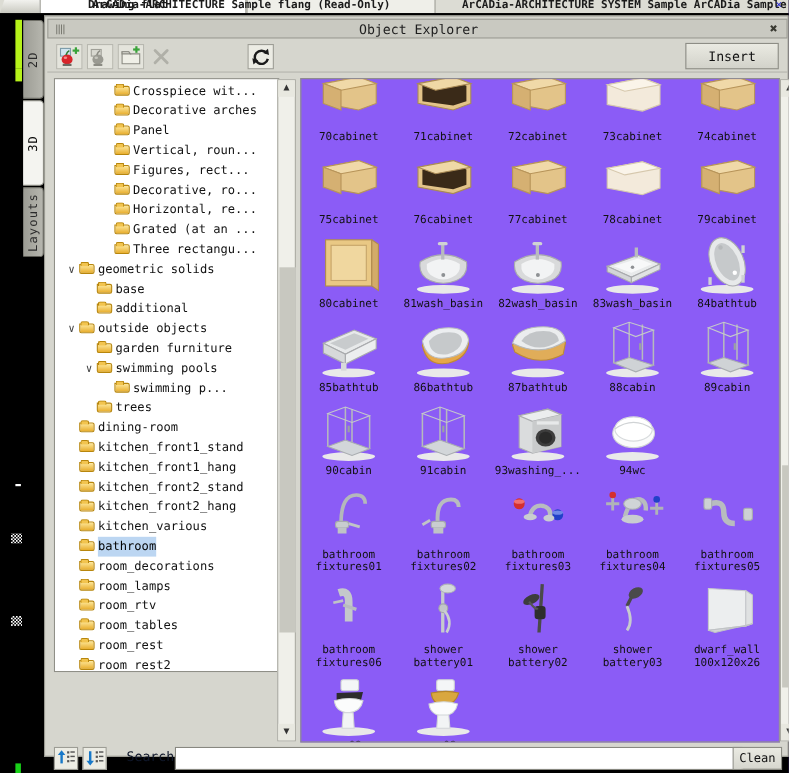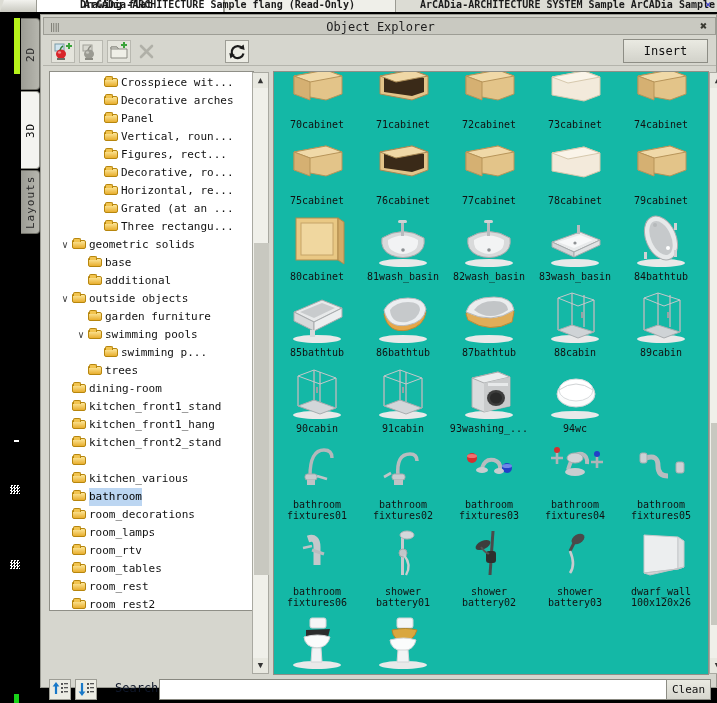--- a/index.html
+++ b/index.html
@@ -108,21 +108,21 @@
     text-align:center;font-size:9px;line-height:15px;color:#333;cursor:pointer;}
   .sb .arrow.up{top:0;}
   .sb .arrow.dn{bottom:0;}
   .sb .thumb{position:absolute;left:1px;width:13px;background:#c8c8c0;
     border:1px solid #fff0;cursor:pointer;}
   .treesb{left:211px;top:57px;width:17px;height:602px;}
   .treesb .thumb{top:170px;height:330px;}
 
   
   .gridpanel{position:absolute;left:232px;top:56px;width:436px;height:604px;
-    background:#14b8a6;border:1px solid #8f8f87;box-sizing:border-box;overflow:hidden;}
+    background:#8b5cf6;border:1px solid #8f8f87;box-sizing:border-box;overflow:hidden;}
   .gridinner{position:absolute;left:0;top:-18px;width:436px;}
   .grow{display:flex;}
   .cell{width:84px;margin:0 1px;padding-top:2px;text-align:center;
     font-size:10px;color:#111;cursor:pointer;}
   .thumbbox{width:74px;height:62px;margin:0 auto 1px auto;position:relative;}
   .cap{line-height:11px;white-space:pre-line;}
 
   .gridsb{left:668px;top:57px;width:17px;height:602px;}
   .gridsb .thumb{top:350px;height:200px;}
 
@@ -254,21 +254,21 @@
           <div class="trow"><span style="display:inline-block;width:24px"></span><span class="chev"></span><span class="fold"><i></i></span><span class="lbl">additional</span></div>
           <div class="trow"><span style="display:inline-block;width:8px"></span><span class="chev">∨</span><span class="fold"><i></i></span><span class="lbl">outside objects</span></div>
           <div class="trow"><span style="display:inline-block;width:24px"></span><span class="chev"></span><span class="fold"><i></i></span><span class="lbl">garden furniture</span></div>
           <div class="trow"><span style="display:inline-block;width:24px"></span><span class="chev">∨</span><span class="fold"><i></i></span><span class="lbl">swimming pools</span></div>
           <div class="trow"><span style="display:inline-block;width:40px"></span><span class="chev"></span><span class="fold"><i></i></span><span class="lbl">swimming p...</span></div>
           <div class="trow"><span style="display:inline-block;width:24px"></span><span class="chev"></span><span class="fold"><i></i></span><span class="lbl">trees</span></div>
           <div class="trow"><span style="display:inline-block;width:8px"></span><span class="chev"></span><span class="fold"><i></i></span><span class="lbl">dining-room</span></div>
           <div class="trow"><span style="display:inline-block;width:8px"></span><span class="chev"></span><span class="fold"><i></i></span><span class="lbl">kitchen_front1_stand</span></div>
           <div class="trow"><span style="display:inline-block;width:8px"></span><span class="chev"></span><span class="fold"><i></i></span><span class="lbl">kitchen_front1_hang</span></div>
           <div class="trow"><span style="display:inline-block;width:8px"></span><span class="chev"></span><span class="fold"><i></i></span><span class="lbl">kitchen_front2_stand</span></div>
-          <div class="trow"><span style="display:inline-block;width:8px"></span><span class="chev"></span><span class="fold"><i></i></span></div>
+          <div class="trow"><span style="display:inline-block;width:8px"></span><span class="chev"></span><span class="fold"><i></i></span><span class="lbl">kitchen_front2_hang</span></div>
           <div class="trow"><span style="display:inline-block;width:8px"></span><span class="chev"></span><span class="fold"><i></i></span><span class="lbl">kitchen_various</span></div>
           <div class="trow sel"><span style="display:inline-block;width:8px"></span><span class="chev"></span><span class="fold"><i></i></span><span class="lbl">bathroom</span></div>
           <div class="trow"><span style="display:inline-block;width:8px"></span><span class="chev"></span><span class="fold"><i></i></span><span class="lbl">room_decorations</span></div>
           <div class="trow"><span style="display:inline-block;width:8px"></span><span class="chev"></span><span class="fold"><i></i></span><span class="lbl">room_lamps</span></div>
           <div class="trow"><span style="display:inline-block;width:8px"></span><span class="chev"></span><span class="fold"><i></i></span><span class="lbl">room_rtv</span></div>
           <div class="trow"><span style="display:inline-block;width:8px"></span><span class="chev"></span><span class="fold"><i></i></span><span class="lbl">room_tables</span></div>
           <div class="trow"><span style="display:inline-block;width:8px"></span><span class="chev"></span><span class="fold"><i></i></span><span class="lbl">room_rest</span></div>
           <div class="trow"><span style="display:inline-block;width:8px"></span><span class="chev"></span><span class="fold"><i></i></span><span class="lbl">room_rest2</span></div>
           <div class="trow"><span style="display:inline-block;width:8px"></span><span class="chev"></span><span class="fold"><i></i></span><span class="lbl">Figures</span></div>
           <div class="trow"><span style="display:inline-block;width:8px"></span><span class="chev"></span><span class="fold"><i></i></span><span class="lbl">hall</span></div>

